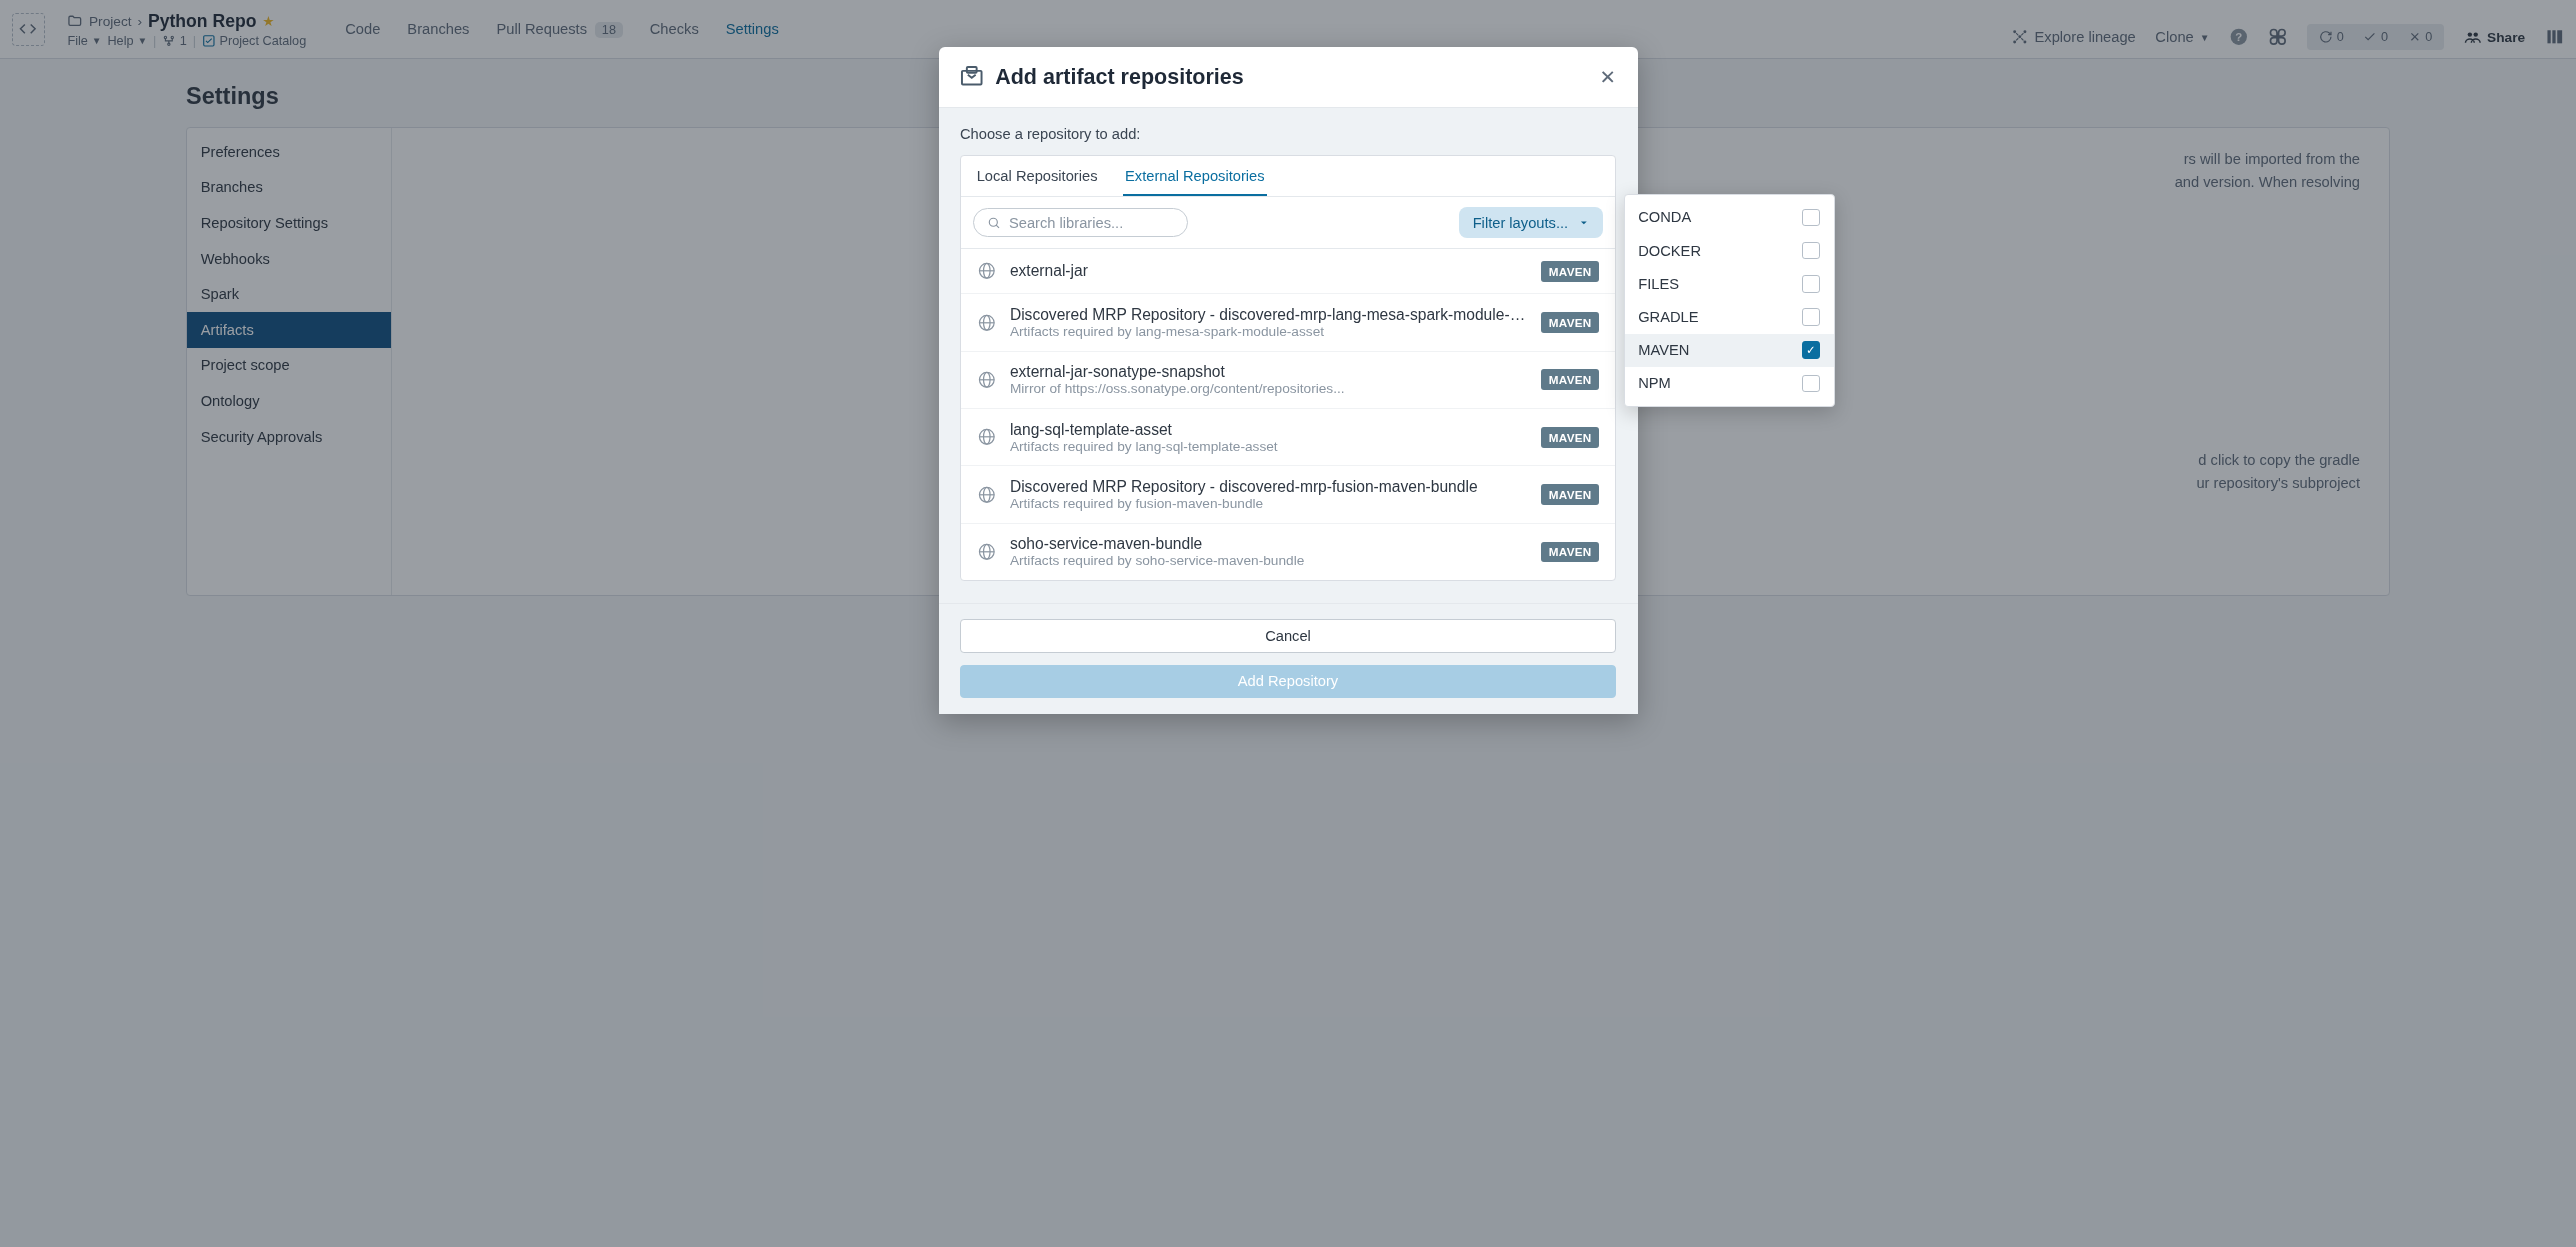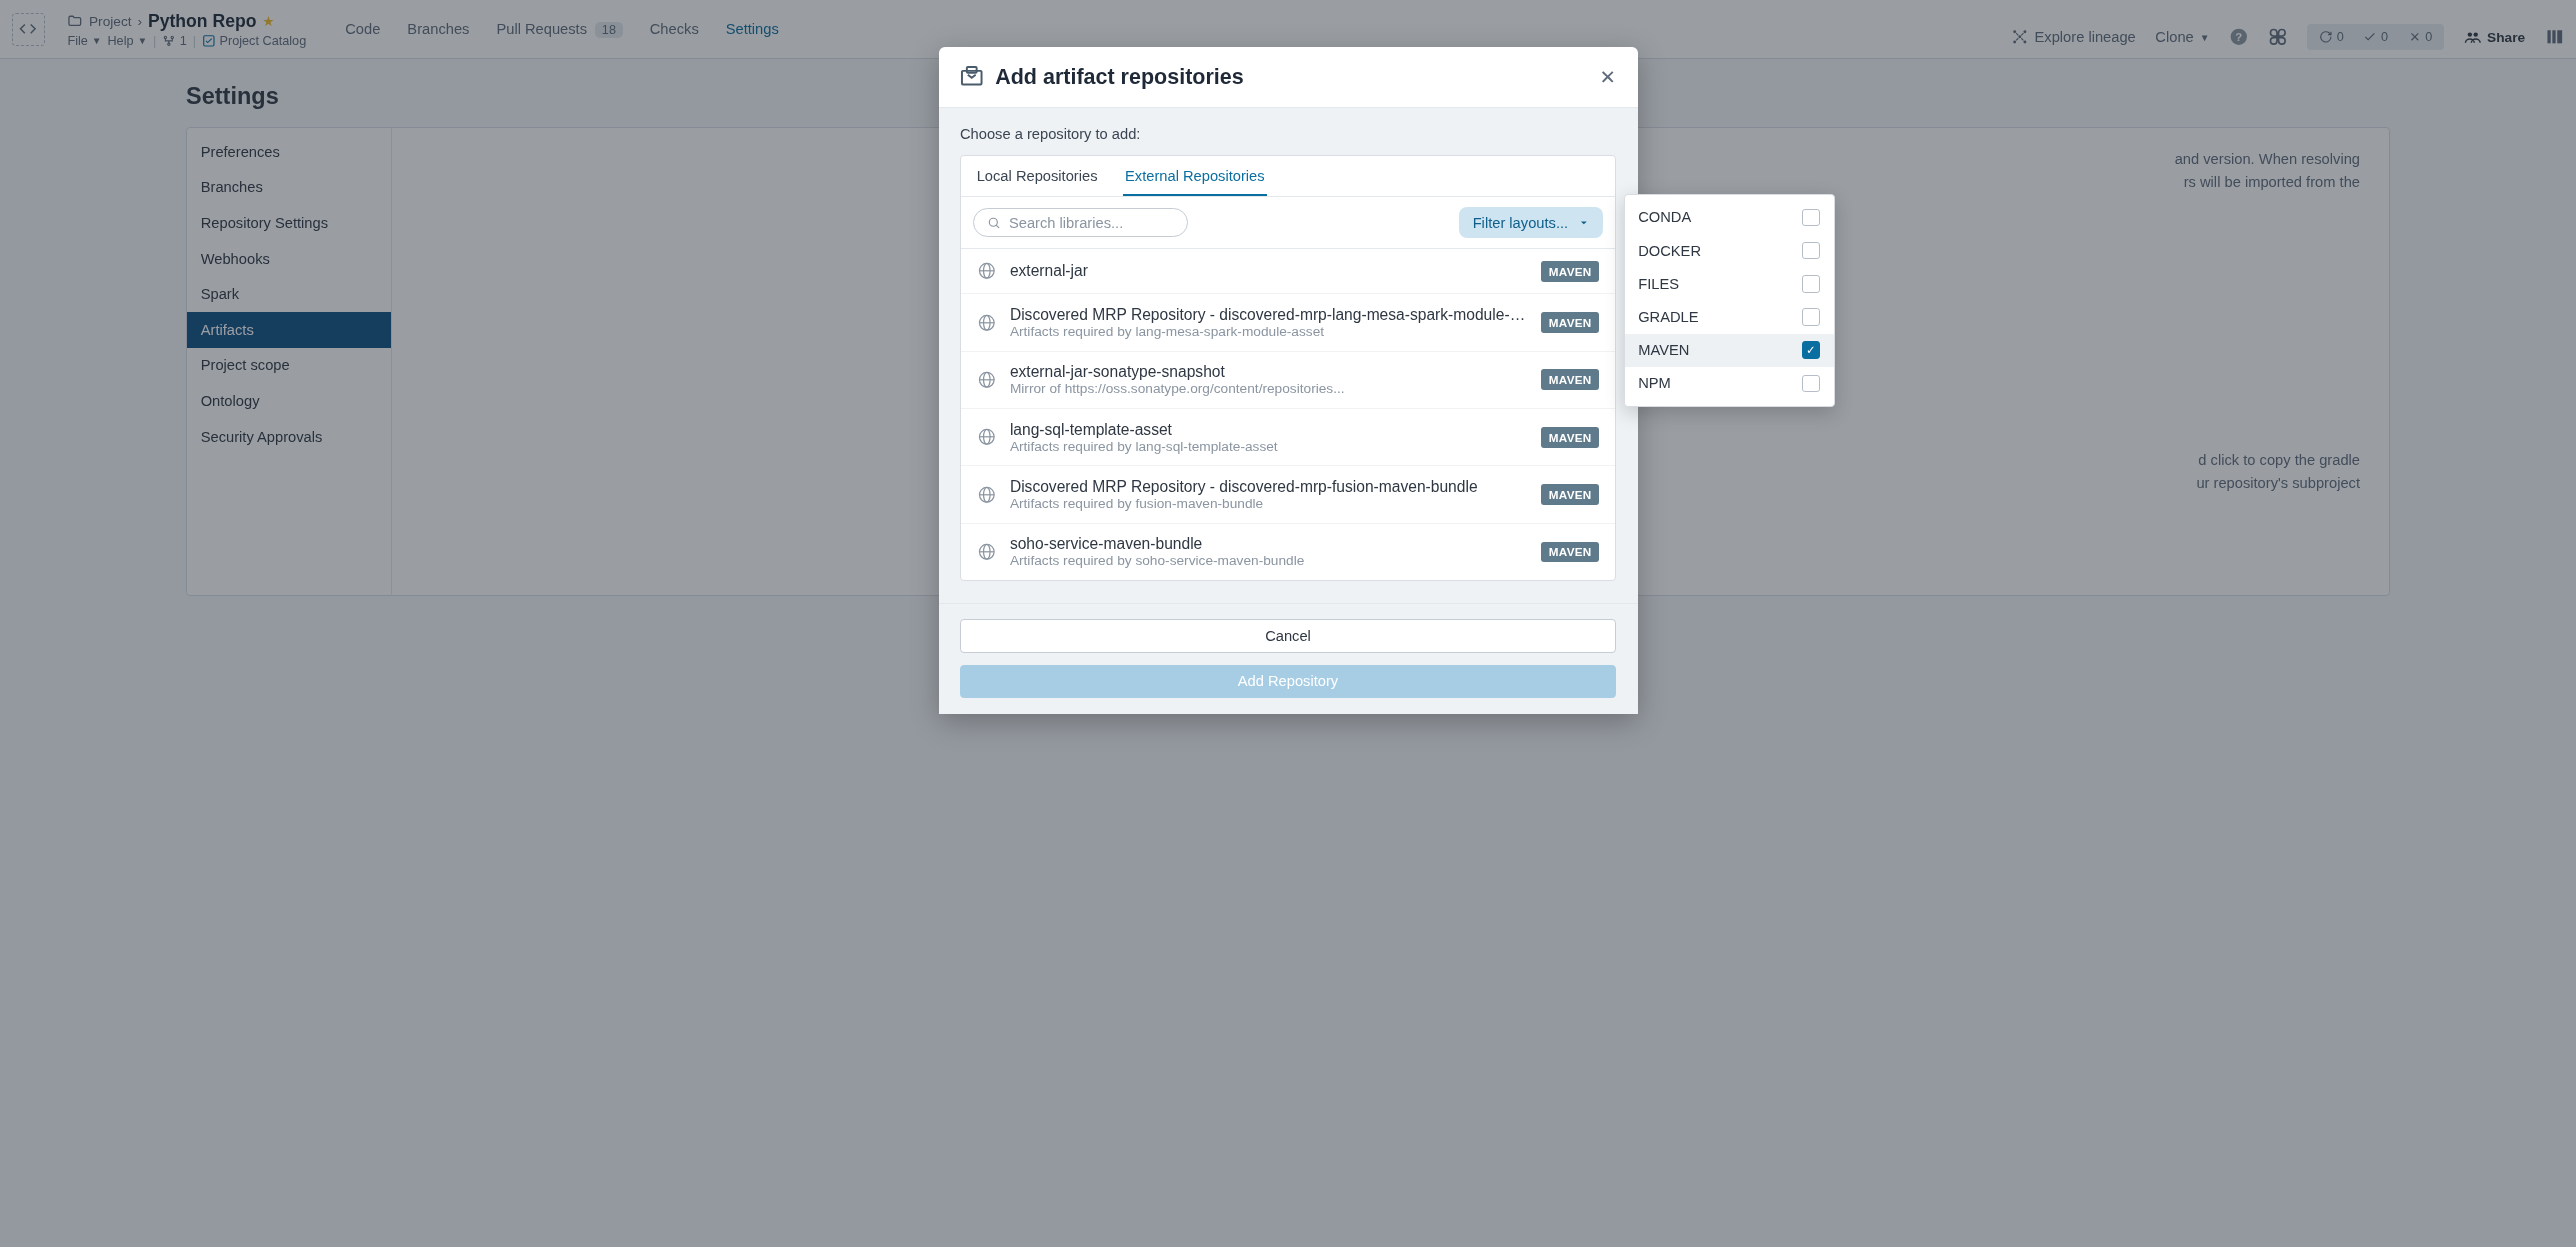--- a/index.html
+++ b/index.html
@@ -219,22 +219,22 @@
           <div class="side-item">Repository Settings</div>
           <div class="side-item">Webhooks</div>
           <div class="side-item">Spark</div>
           <div class="side-item active">Artifacts</div>
           <div class="side-item">Project scope</div>
           <div class="side-item">Ontology</div>
           <div class="side-item">Security Approvals</div>
         </div>
         <div class="content-area">
           <div style="text-align:right;">
+            <div>rs will be imported from the</div>
             <div>and version. When resolving</div>
-            <div>rs will be imported from the</div>
           </div>
           <div style="height:254px;"></div>
           <div style="text-align:right;">
             <div>d click to copy the gradle</div>
             <div>ur repository's subproject</div>
           </div>
         </div>
       </div>
     </div>
   </div>

